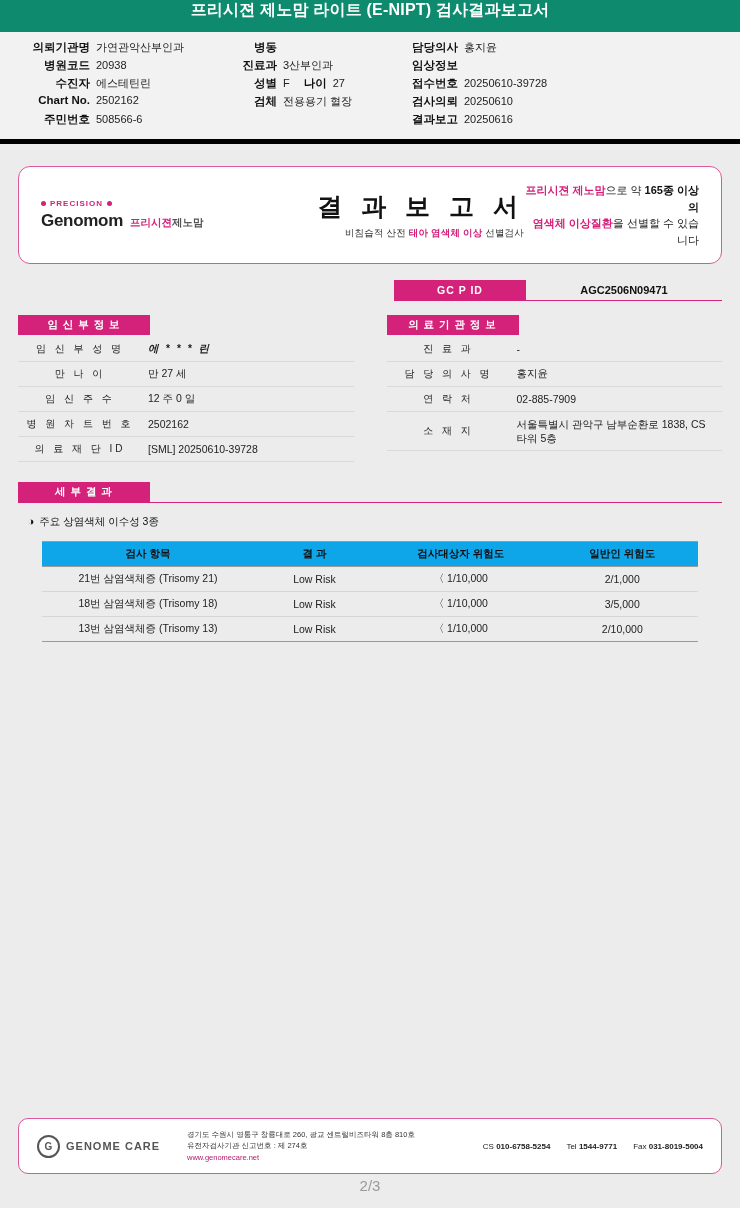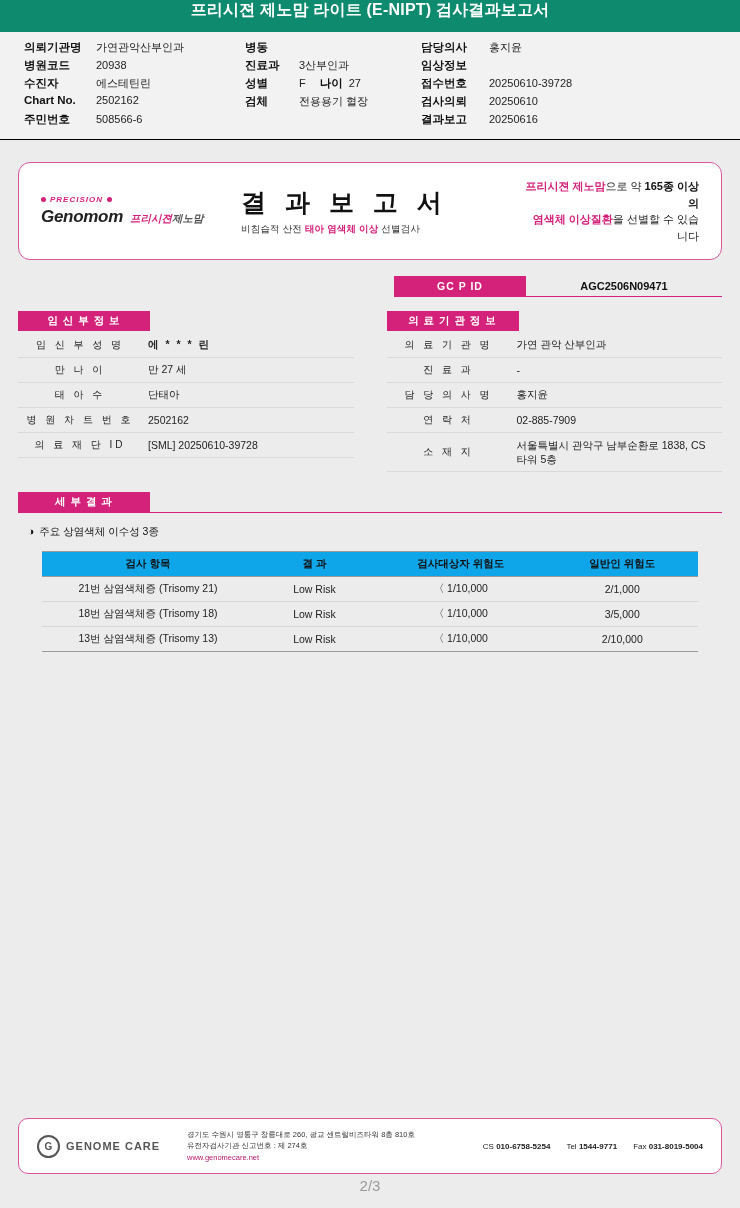--- a/index.html
+++ b/index.html
@@ -17,57 +17,58 @@
   .banner{
     background:#0e8a6f;
     height:32px;
     display:flex;align-items:flex-start;justify-content:center;
     color:#fff;font-weight:bold;font-size:16px;letter-spacing:.2px;
   }
 
   
   .pat-head{
     background:#f2f2f2;
-    border-bottom:1px solid #000000;
+    border-bottom:5px solid #000000;
     padding:8px 24px 12px 24px;
     display:flex;
-    gap:16px;
+    gap:0;
+    text-align:right;
   }
   .pat-col{display:flex;flex-direction:column;gap:3px;}
   .pat-col.c1{width:205px;}
   .pat-col.c2{width:160px;}
   .pat-col.c3{width:auto;}
   .pat-row{display:flex;align-items:baseline;min-height:15px;}
   .pat-lab{font-weight:bold;font-size:11.5px;color:#111;}
   .pat-val{font-size:11px;color:#222;margin-left:6px;}
   .c1 .pat-lab{width:66px;}
   .c2 .pat-lab{width:48px;}
-  .c3 .pat-lab{width:62px;}
+  .c3 .pat-lab{width:62px;margin-left:7px;}
   .pat-inline{display:inline-flex;align-items:baseline;}
   .pat-inline .pat-lab{width:auto;margin-left:14px;}
 
   
   .card{
     position:relative;
     margin:22px 18px 0 18px;
     background:#fff;
     border:1px solid #d9579a;
     border-radius:12px;
     height:96px;
   }
   .card-inner{display:flex;align-items:center;height:100%;padding:0 22px;}
-  .brand{width:200px;font-style:italic;}
+  .brand{width:200px;}
   .brand-top{display:flex;align-items:center;gap:4px;margin-bottom:3px;}
   .dot{width:5px;height:5px;border-radius:50%;background:#d4217a;display:inline-block;}
   .brand-precision{font-size:8px;font-weight:bold;color:#d4217a;letter-spacing:1px;}
   .brand-main{display:flex;align-items:baseline;gap:7px;}
   .brand-name{font-size:17px;font-weight:bold;color:#222;letter-spacing:-.3px;}
   .brand-kr{font-size:10.5px;font-weight:bold;color:#d4217a;}
   .brand-kr .grey{color:#555;}
-  .title-wrap{flex:1;text-align:left;}
+  .title-wrap{flex:1;text-align:right;}
   .big-title{font-size:25px;font-weight:bold;letter-spacing:6px;color:#111;}
   .sub-title{font-size:9.5px;color:#333;margin-top:4px;letter-spacing:.2px;}
   .sub-title .pink{color:#d4217a;font-weight:bold;}
   .card-right{width:175px;text-align:right;font-size:11px;line-height:1.5;color:#222;}
   .card-right b{color:#111;}
   .card-right .pink{color:#d4217a;font-weight:bold;}
 
   
   .gcp-row{
     margin:16px 18px 0 18px;
@@ -96,21 +97,21 @@
     border-bottom:1px solid #d9d9d9;
     padding:5px 6px;
     font-size:10.5px;
     vertical-align:middle;
     height:13px;
   }
   table.info td.k{
     width:112px;color:#222;letter-spacing:3px;text-align:center;font-size:10px;
   }
   table.info td.v{color:#222;}
-  .v-strong{font-weight:bold;color:#d4217a;letter-spacing:2px;}
+  .v-strong{font-weight:bold;color:#d4217a;letter-spacing:2px;font-style:italic;}
   .two-line{line-height:1.35;}
 
   
   .detail-head{margin:20px 18px 0 18px;}
   .detail-head .sec-head{margin-bottom:0;}
   .detail-rule{border-bottom:1.5px solid #d4217a;margin:0 18px;}
   .bullet-line{margin:12px 18px 0 28px;font-size:10.5px;color:#111;}
   .bullet-line .b{color:#111;font-weight:bold;margin-right:5px;}
 
   table.result{
@@ -273,43 +274,39 @@
         <tbody>
             <tr>
           <td class="k">임 신 부 성 명</td>
           <td class="v v-strong">에 * * * 린</td>
         </tr>
         <tr>
           <td class="k">만        나        이</td>
           <td class="v">만 27 세</td>
         </tr>
         <tr>
-          <td class="k">태        아        수</td>
-          <td class="v">단태아</td>
+          <td class="k">임  신  주  수</td>
+          <td class="v">12 주 0 일</td>
         </tr>
         <tr>
           <td class="k">병 원 차 트 번 호</td>
           <td class="v">2502162</td>
         </tr>
         <tr>
           <td class="k">의 료 재 단 ID</td>
           <td class="v">[SML] 20250610-39728</td>
         </tr>
       </tbody>
         </table>
     </div>
 
     <div class="info-col">
       <div class="sec-head">의 료 기 관 정 보</div>
       <table class="info">
         <tbody>
-            <tr>
-          <td class="k">의 료 기 관 명</td>
-          <td class="v">가연 관악 산부인과</td>
-        </tr>
         <tr>
           <td class="k">진        료        과</td>
           <td class="v">-</td>
         </tr>
         <tr>
           <td class="k">담 당 의 사 명</td>
           <td class="v">홍지윤</td>
         </tr>
         <tr>
           <td class="k">연        락        처</td>

